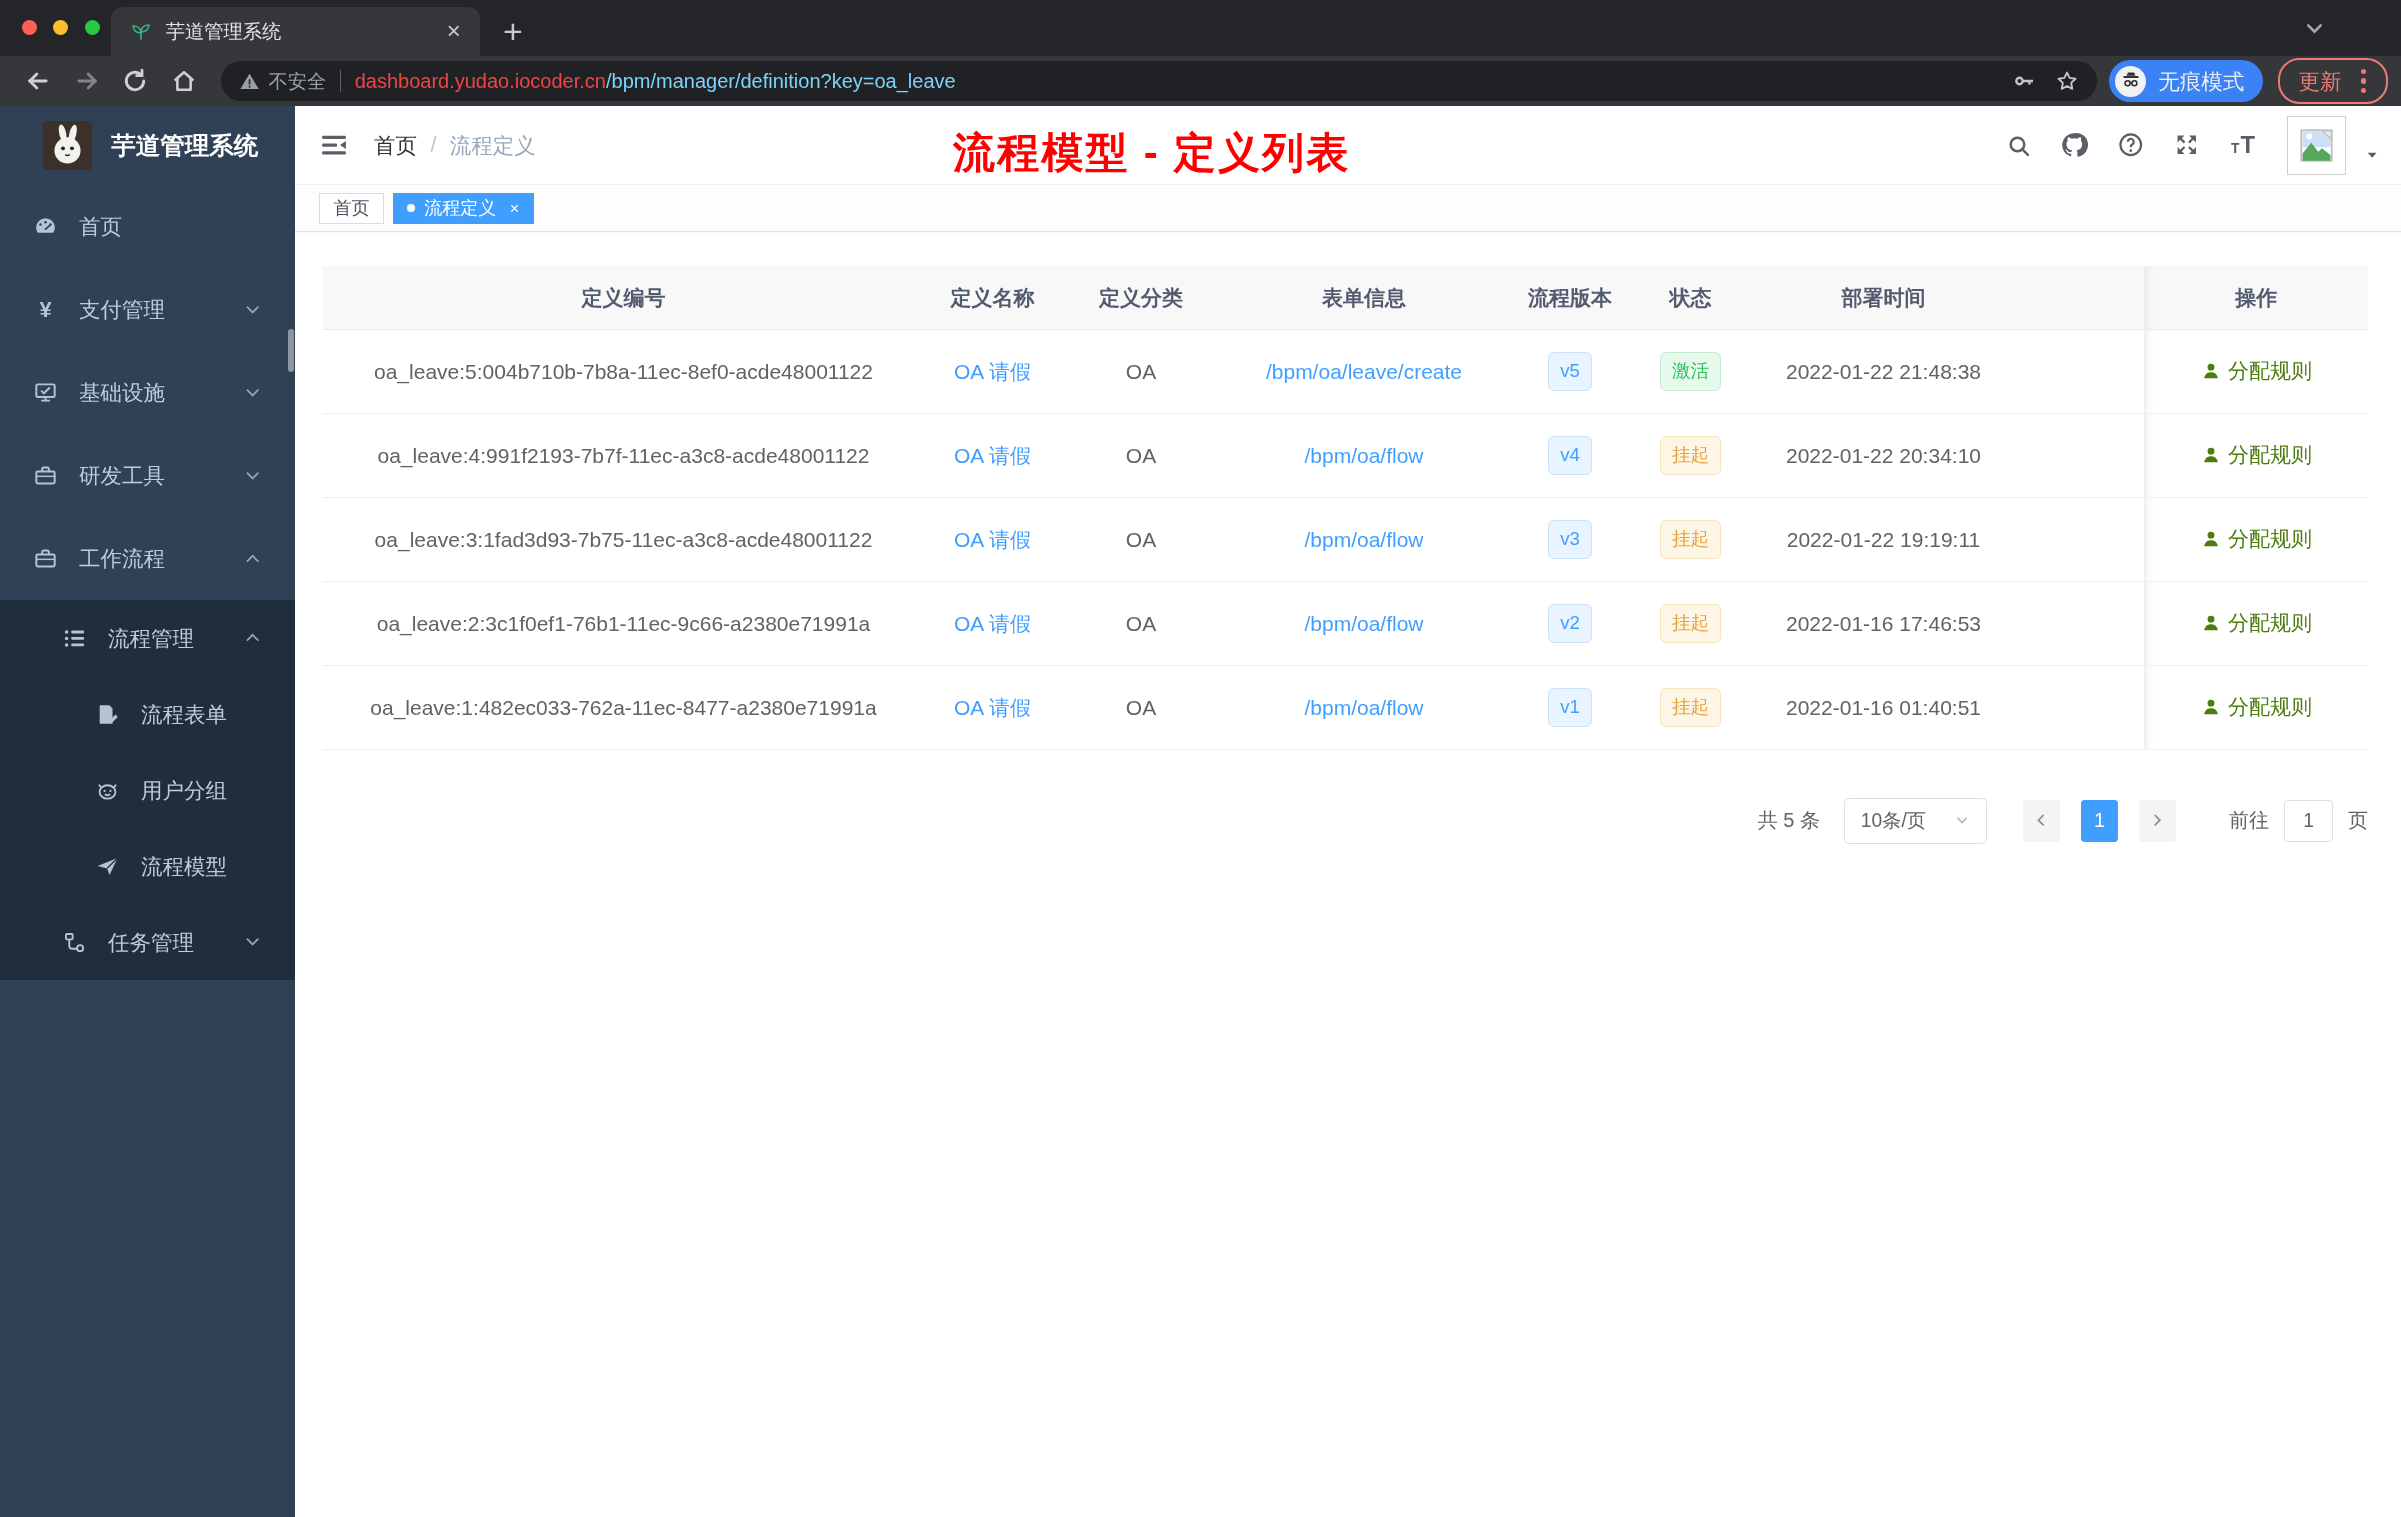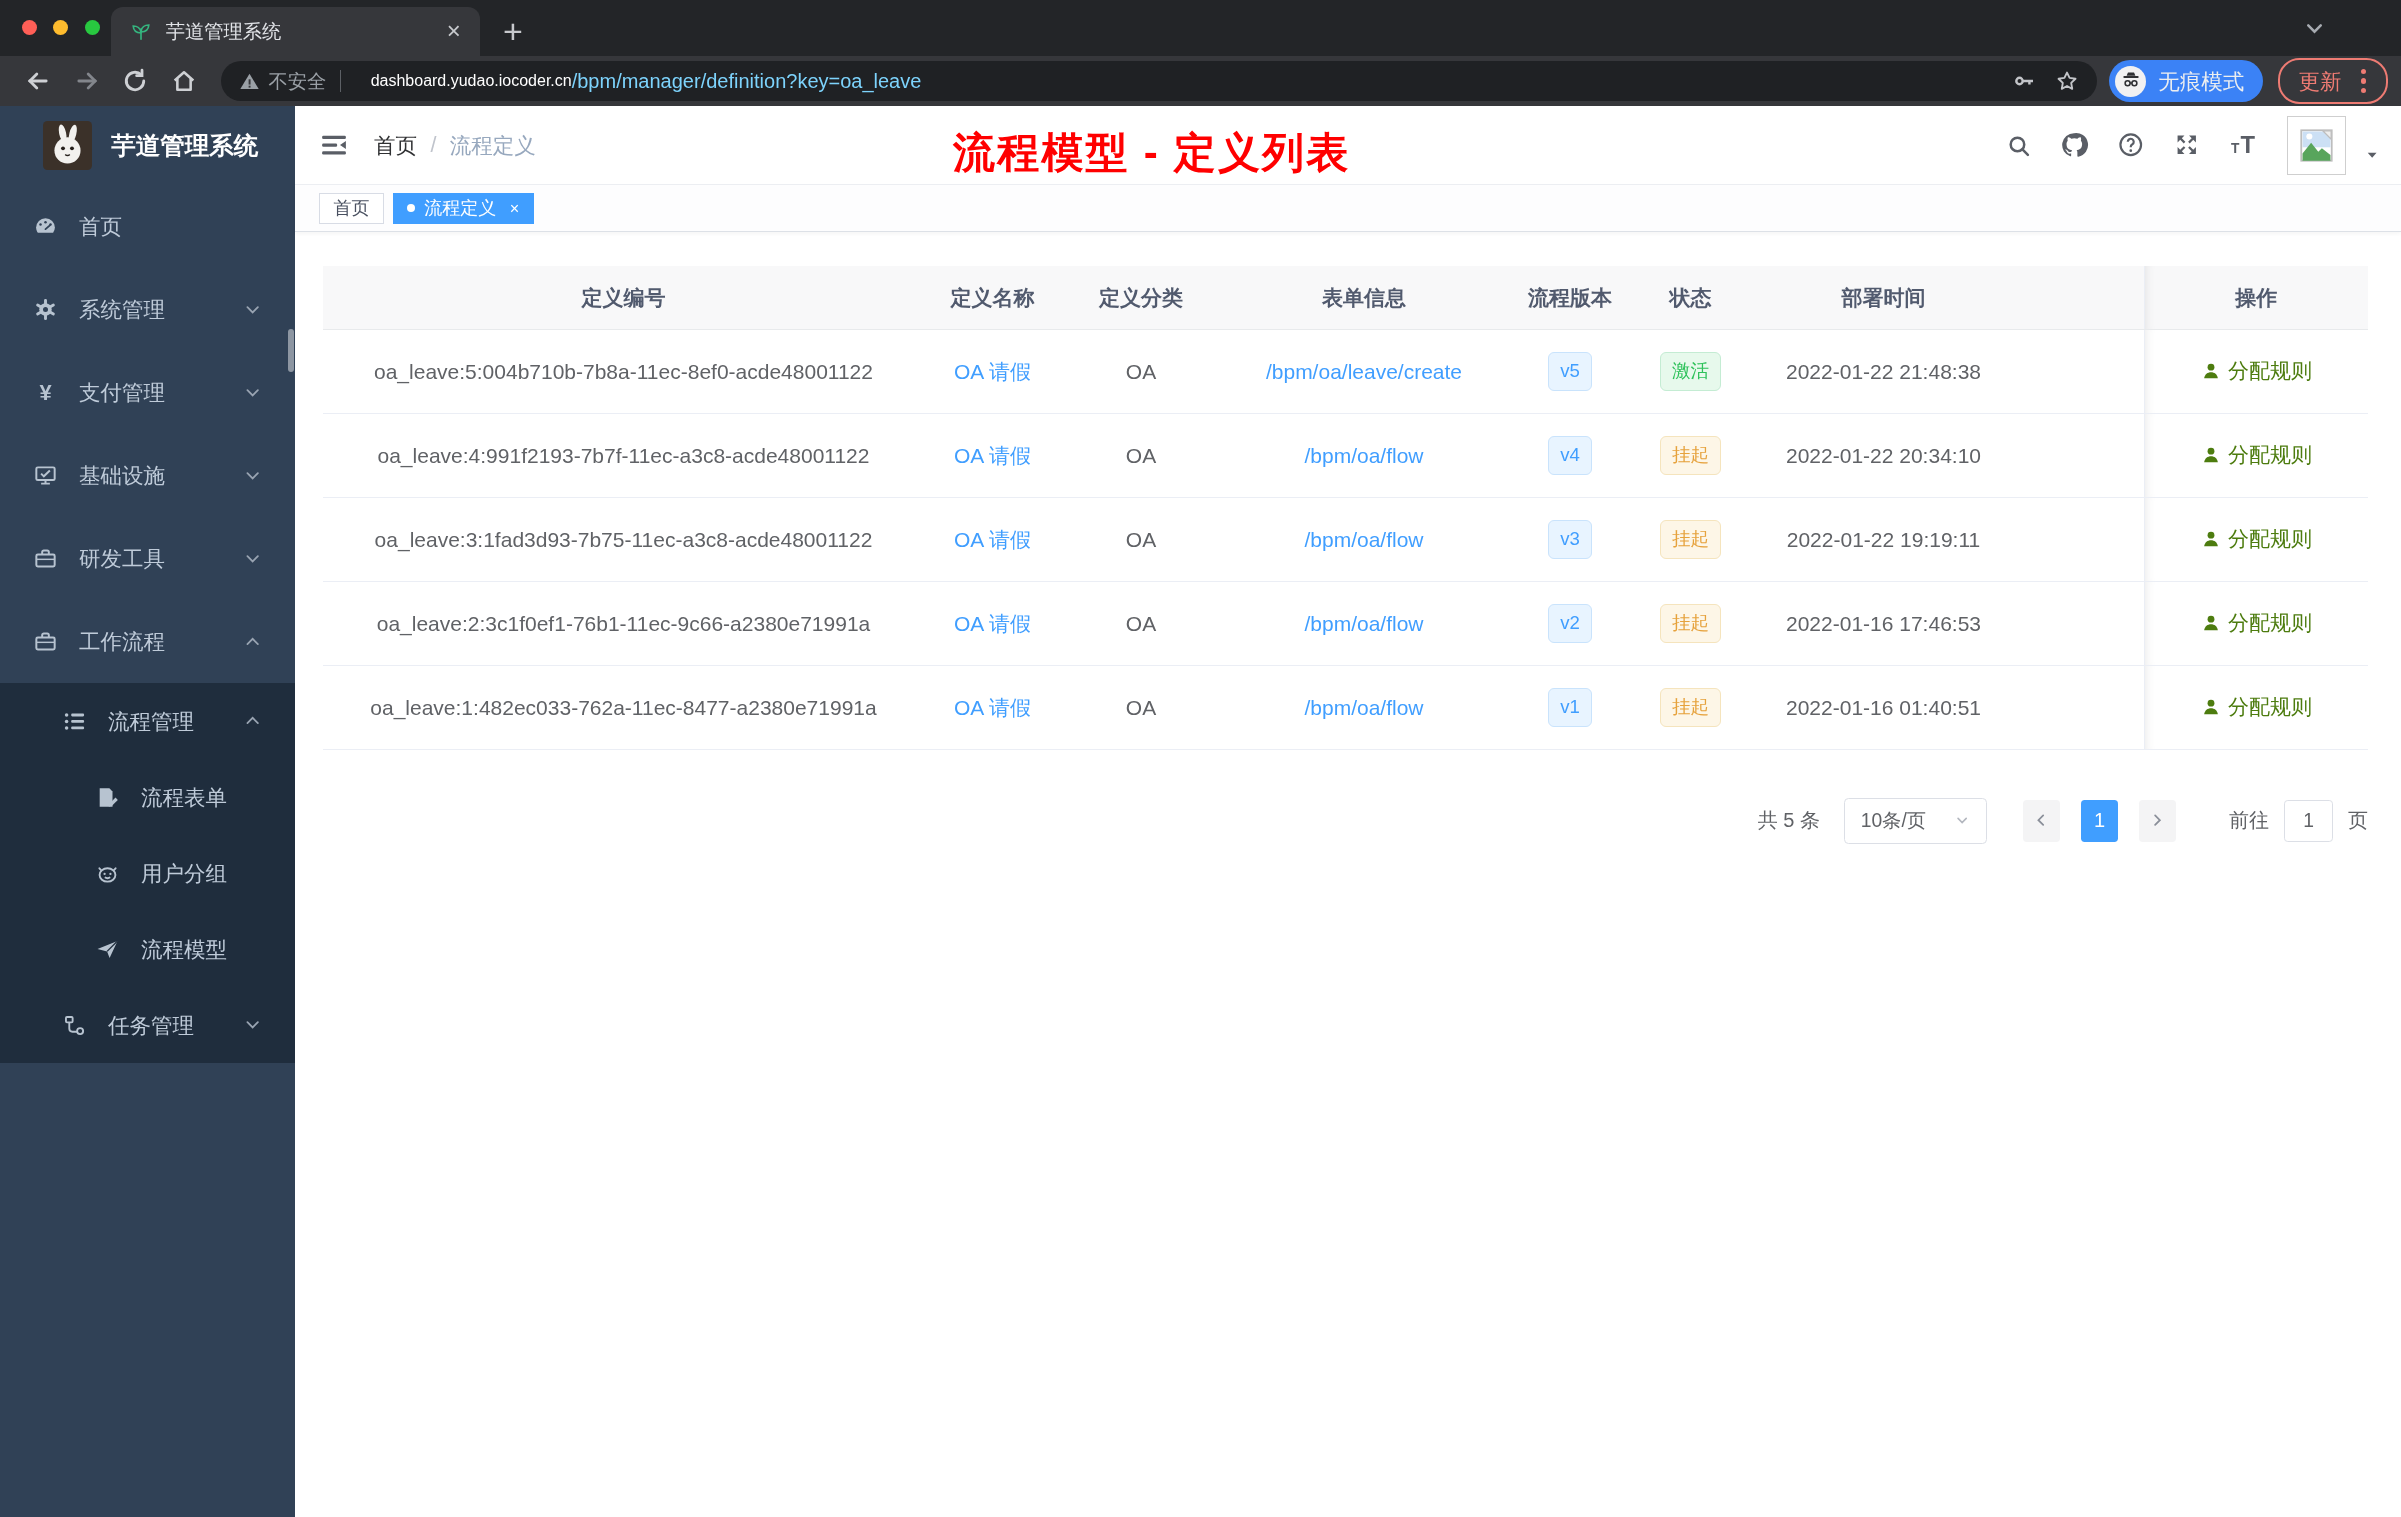--- a/index.html
+++ b/index.html
@@ -23,21 +23,21 @@
 
   .toolbar{position:absolute;left:0;top:56px;width:100%;height:50px;background:#36373b;
            display:flex;align-items:center;box-sizing:border-box;padding:0 13.4px;}
   .nav-btn{width:28px;height:28px;margin:0 10.4px;color:#ced0d4;flex:0 0 auto;}
   .nav-btn.disabled{color:#83868c;}
   .urlbar{flex:1;height:40px;margin:0 12px;background:#1f2124;border-radius:20px;display:flex;
           align-items:center;padding:0 18px;box-sizing:border-box;}
   .warn-ico{width:21px;height:21px;margin-right:9px;}
   .url-sec{font-size:19.3px;color:#9aa0a6;margin-right:13.4px;white-space:nowrap;}
   .url-div{width:1.5px;height:22px;background:#5c6065;margin-right:13.4px;}
-  .url-host{font-size:16px;color:#ffffff;white-space:nowrap;margin-left:16px;}
+  .url-host{font-size:20px;color:#ef4444;white-space:nowrap;}
   .url-path{font-size:20px;color:#7dd3fc;white-space:nowrap;}
   .url-spacer{flex:1;}
   .url-ico{width:24px;height:24px;color:#c3c5c9;margin-left:19.3px;}
   .incog{height:42px;background:#3b82f6;border-radius:21px;display:flex;align-items:center;
          padding:0 19.3px 0 6px;margin-right:15px;flex:0 0 auto;}
   .incog-circle{width:31px;height:31px;border-radius:50%;background:#f1f1f2;display:flex;
                 align-items:center;justify-content:center;margin-right:12px;}
   .incog-circle .icn{width:22px;height:22px;}
   .incog-label{font-size:21.5px;color:#eceef0;white-space:nowrap;}
   .update-pill{height:42px;border:2.2px solid #ee7b73;border-radius:21.5px;display:flex;align-items:center;
@@ -248,39 +248,20 @@
           <span class="icn m-icn">
             <svg viewBox="0 0 24 24">
               <path d="M12 4a9 9 0 0 0-9 9c0 1.9.6 3.7 1.7 5.1h14.6A9 9 0 0 0 21 13a9 9 0 0 0-9-9z" fill="currentColor"></path>
               <circle cx="7.2" cy="10" r="1.2" fill="#304156"></circle>
               <circle cx="12" cy="7.8" r="1.2" fill="#304156"></circle>
               <circle cx="16.8" cy="10" r="1.2" fill="#304156"></circle>
               <path d="M12 14.5l4.2-3.6" stroke="#304156" stroke-width="1.8" stroke-linecap="round"></path>
             </svg>
           </span>
           <span class="m-label">首页</span>
-        </div>
-        <div class="menu-item l1">
-          <span class="icn m-icn">
-            <svg viewBox="0 0 24 24">
-              <g fill="currentColor">
-                <rect x="10.6" y="2" width="2.8" height="20" rx="1.2"></rect>
-                <rect x="10.6" y="2" width="2.8" height="20" rx="1.2" transform="rotate(60 12 12)"></rect>
-                <rect x="10.6" y="2" width="2.8" height="20" rx="1.2" transform="rotate(120 12 12)"></rect>
-                <circle cx="12" cy="12" r="6"></circle>
-              </g>
-              <circle cx="12" cy="12" r="2.4" fill="#304156"></circle>
-            </svg>
-          </span>
-          <span class="m-label">系统管理</span>
-          <span class="icn m-chev">
-            <svg viewBox="0 0 24 24" fill="none" stroke="currentColor" stroke-width="2.2" stroke-linecap="round">
-              <path d="M5.5 9l6.5 6.5L18.5 9"></path>
-            </svg>
-          </span>
         </div>
         <div class="menu-item l1">
           <span class="icn m-icn">
             <svg viewBox="0 0 24 24" style="font-size:29px">
               <text x="12" y="19" text-anchor="middle" font-size="21" font-weight="bold" fill="currentColor" font-family="Liberation Sans, sans-serif">¥</text>
             </svg>
           </span>
           <span class="m-label">支付管理</span>
           <span class="icn m-chev">
             <svg viewBox="0 0 24 24" fill="none" stroke="currentColor" stroke-width="2.2" stroke-linecap="round">

